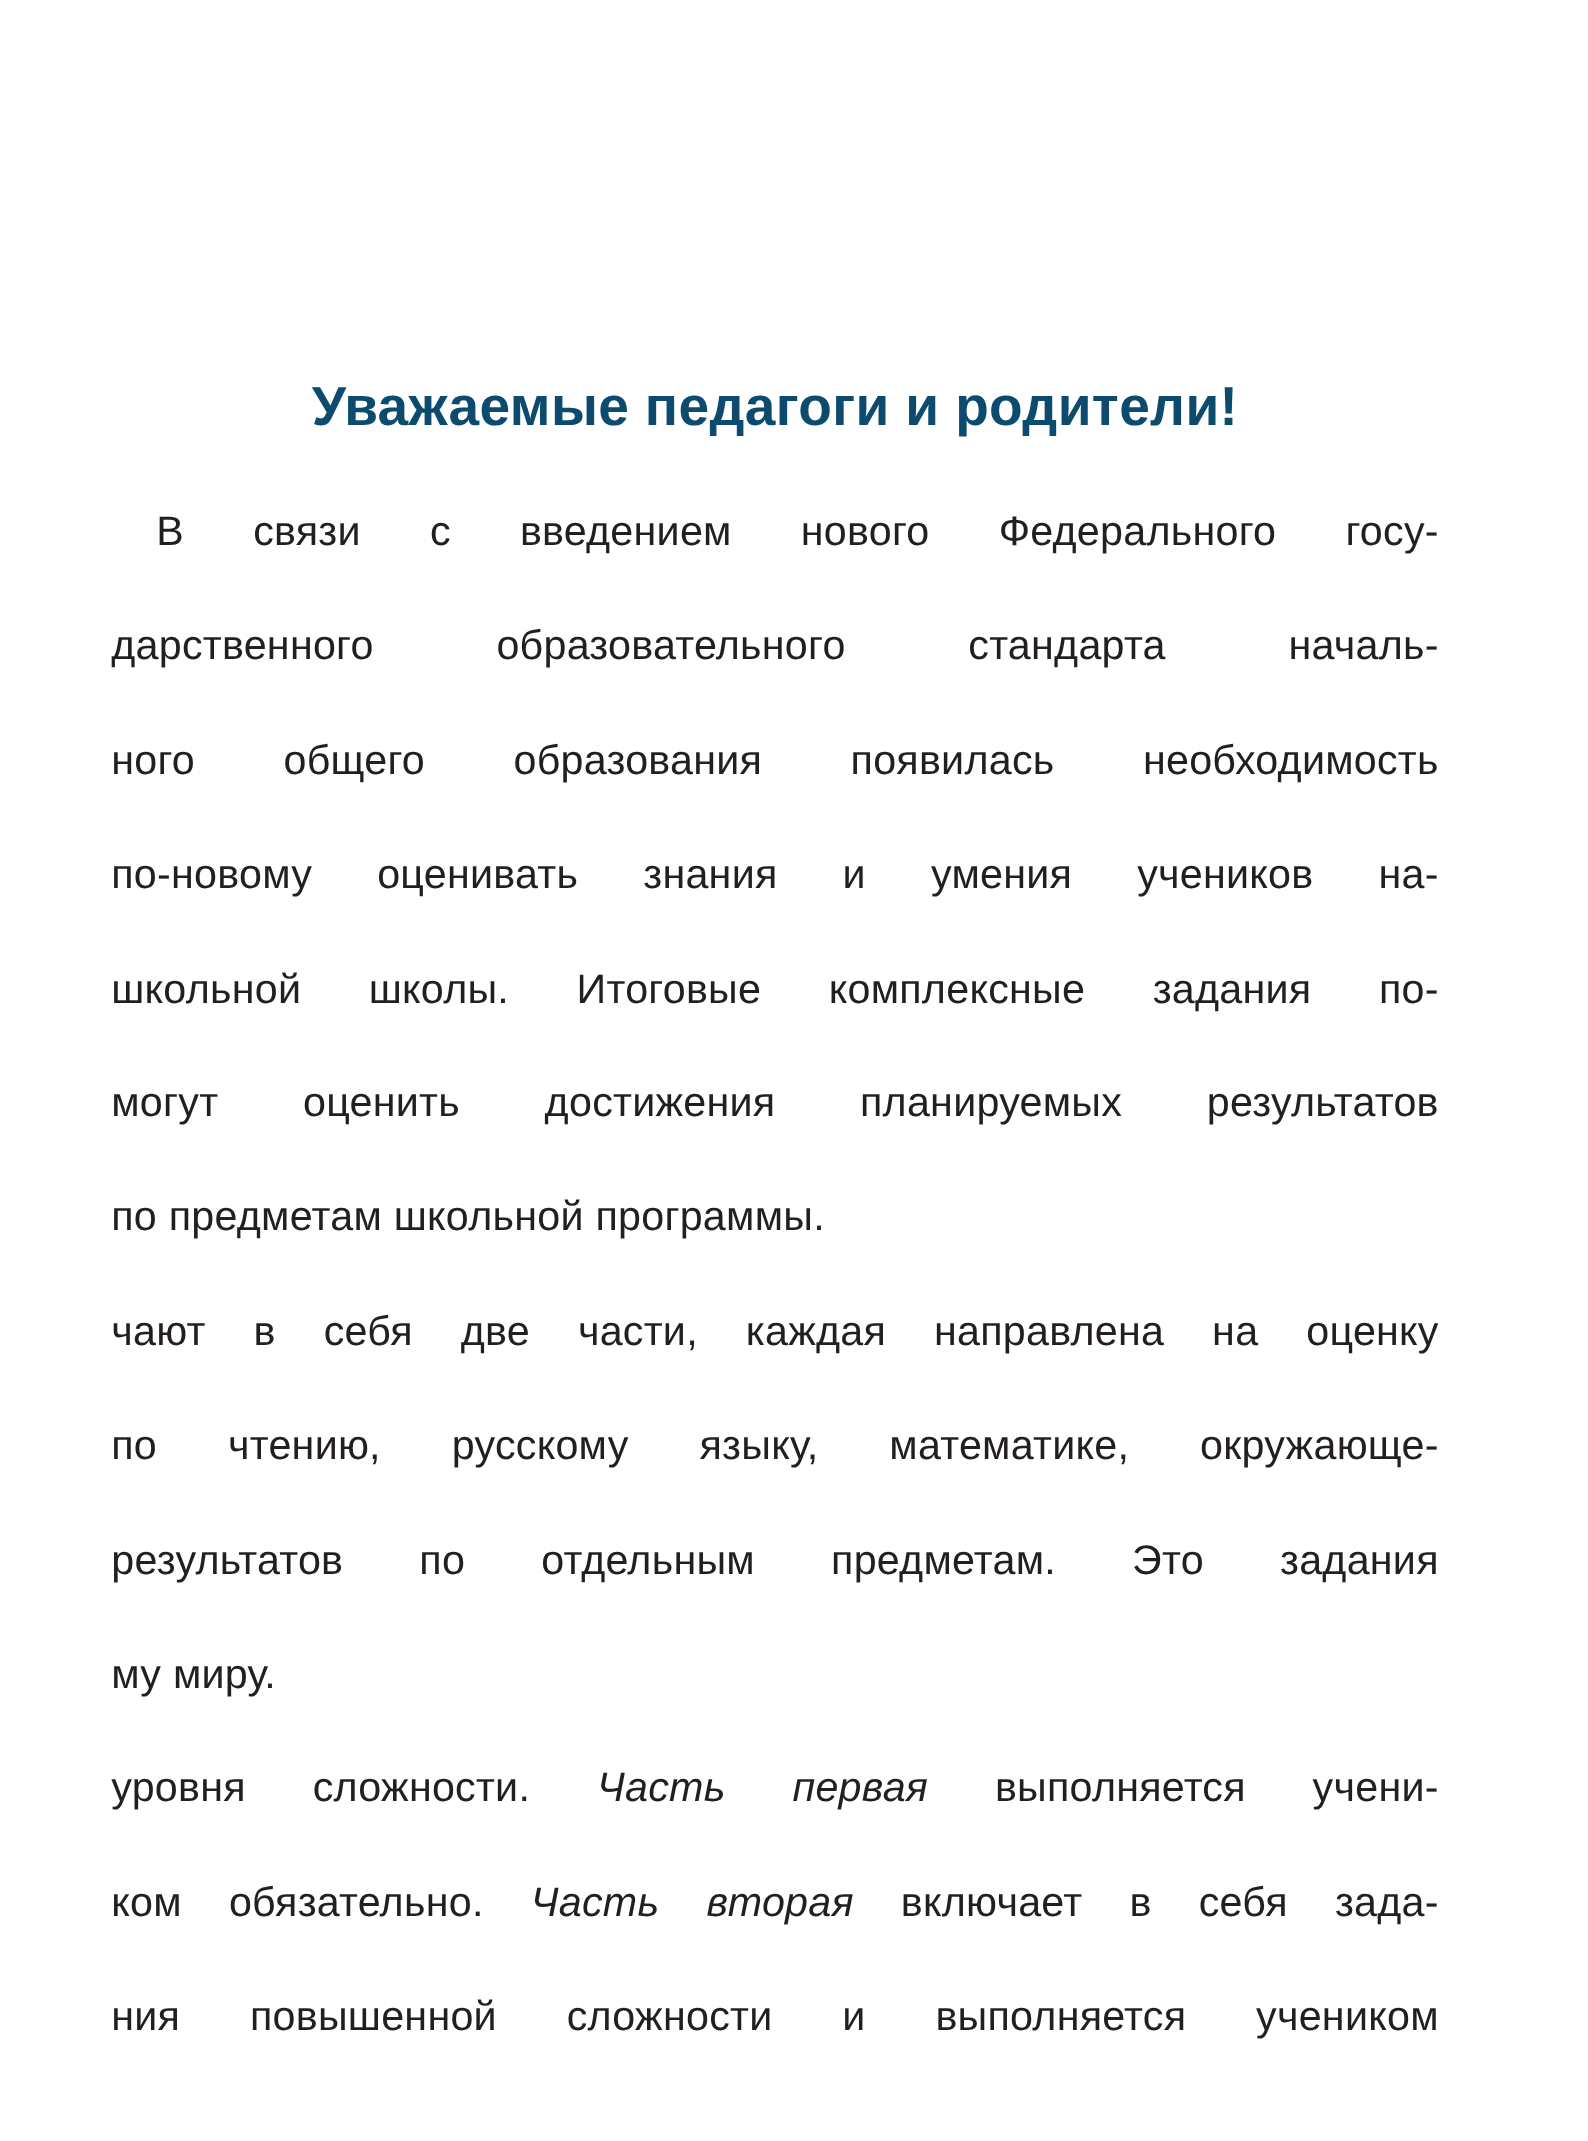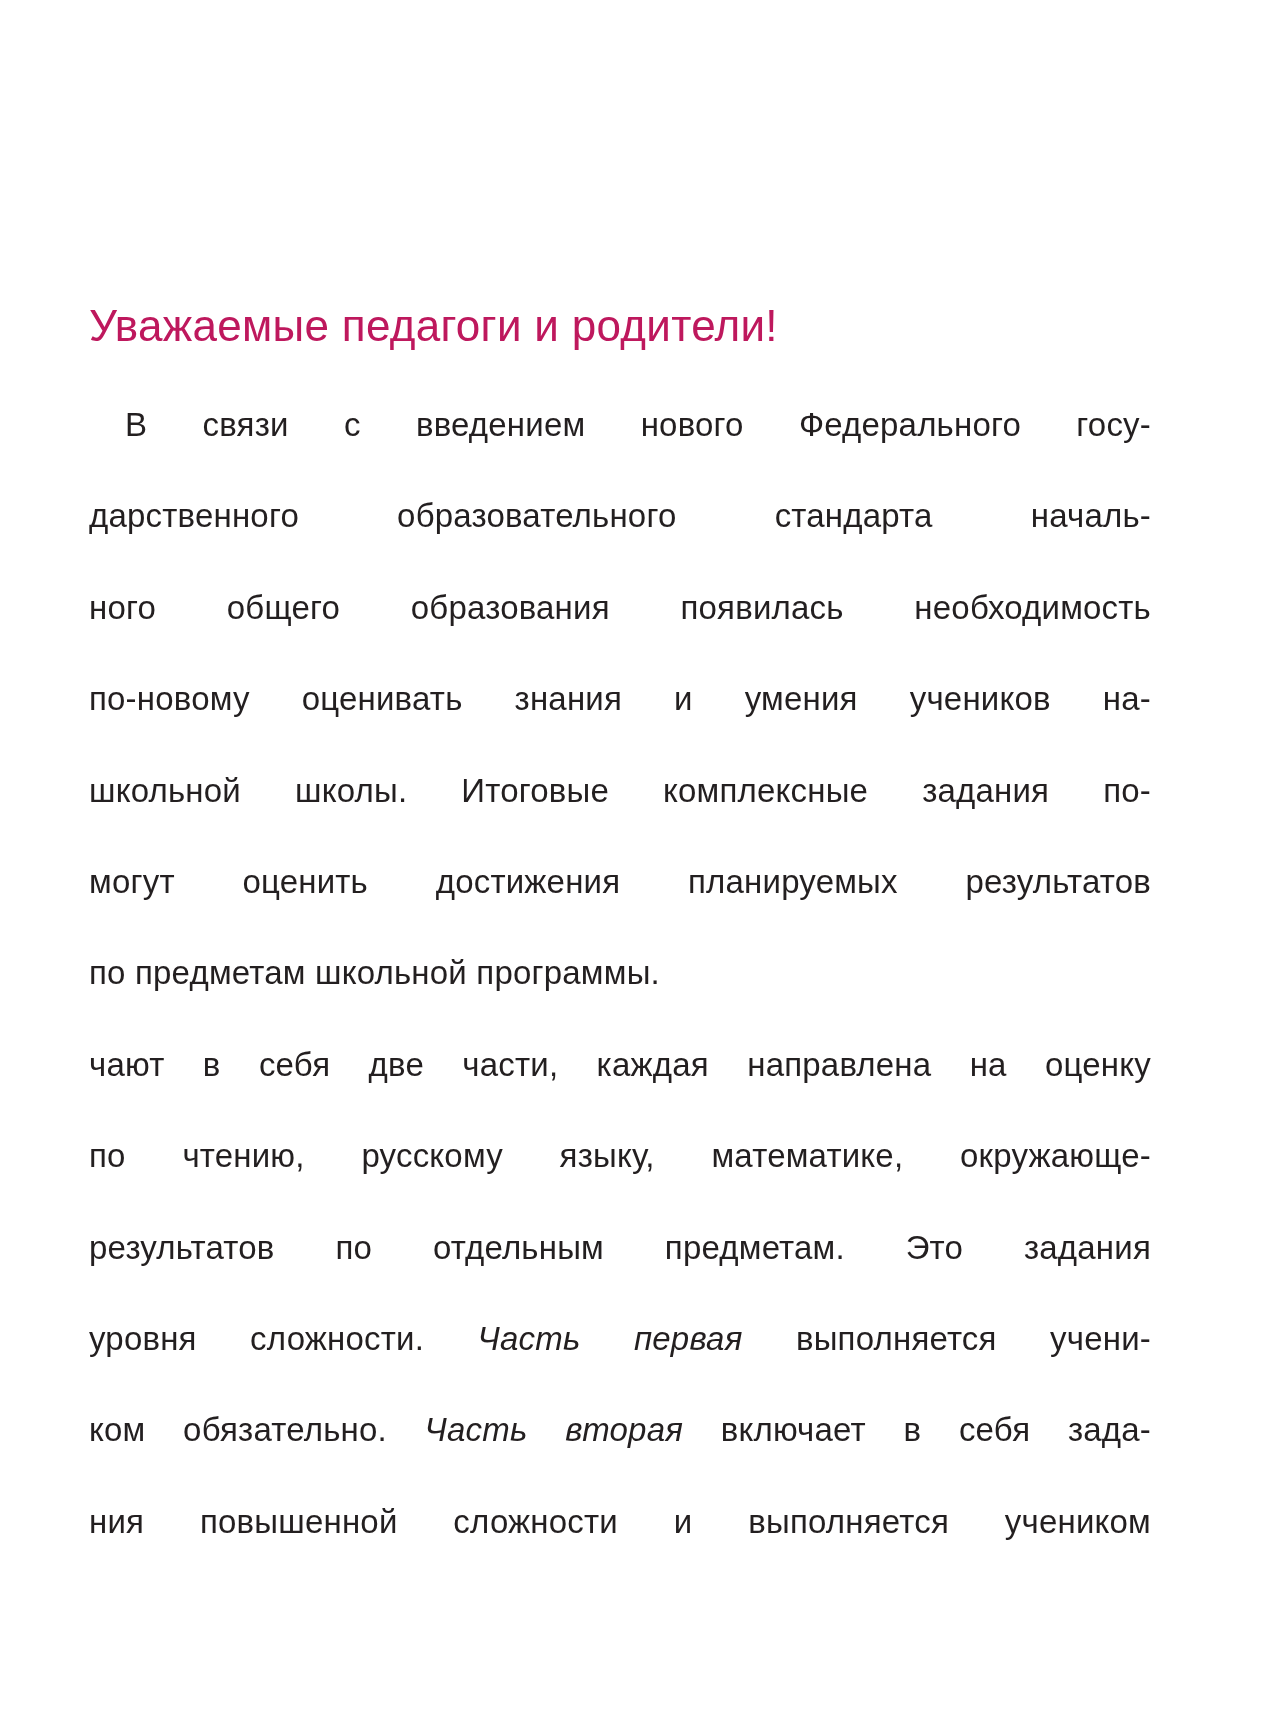--- a/index.html
+++ b/index.html
@@ -16,26 +16,26 @@
       font-family: "Liberation Sans", sans-serif;
     }
     .page {
       position: absolute;
       left: 89px;
       top: 296px;
       width: 1062px;
     }
     .title {
       margin: 0;
-      text-align: left;
-      font-weight: normal;
+      text-align: center;
+      font-weight: bold;
       font-size: 44px;
       line-height: 60px;
       letter-spacing: 0.3px;
-      color: #be185d;
+      color: #0c4a6e;
     }
     .body {
       margin-top: 14px;
     }
     .para {
       margin: 0;
       font-size: 33px;
       line-height: 45.4px;
       text-align: justify;
       text-align-last: left;
@@ -76,20 +76,21 @@
       <span class="line"><span>по-новому оценивать знания и умения учеников на-</span></span>
       <span class="line"><span>школьной школы. Итоговые комплексные задания по-</span></span>
       <span class="line"><span>могут оценить достижения планируемых результатов</span></span>
       <span class="line last"><span>по предметам школьной программы.</span></span>
     </p>
 
     <p class="para">
       <span class="line"><span>чают в себя две части, каждая направлена на оценку</span></span>
       <span class="line"><span>по чтению, русскому языку, математике, окружающе-</span></span>
       <span class="line"><span>результатов по отдельным предметам. Это задания</span></span>
+      <span class="line last"><span>му миру.</span></span>
     </p>
 
     <p class="para">
       <span class="line"><span>уровня сложности. </span><em>Часть первая</em><span> выполняется учени-</span></span>
       <span class="line"><span>ком обязательно. </span><em>Часть вторая</em><span> включает в себя зада-</span></span>
       <span class="line"><span>ния повышенной сложности и выполняется учеником</span></span>
     </p>
   </div>
 </div>
 

